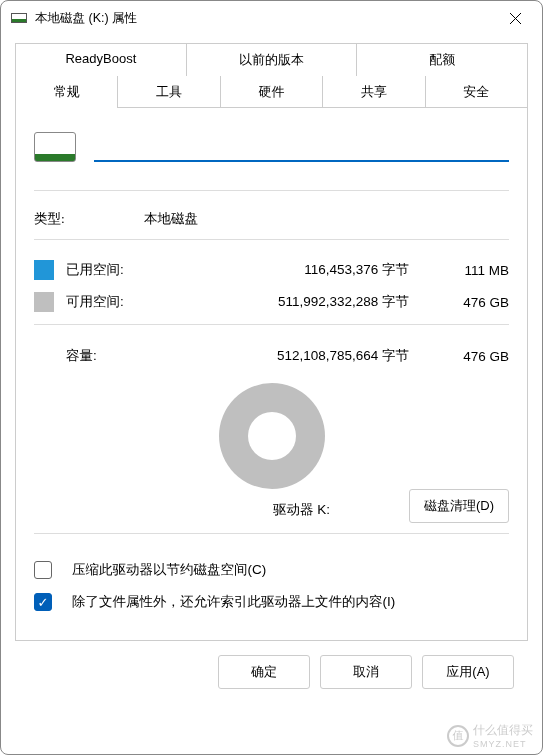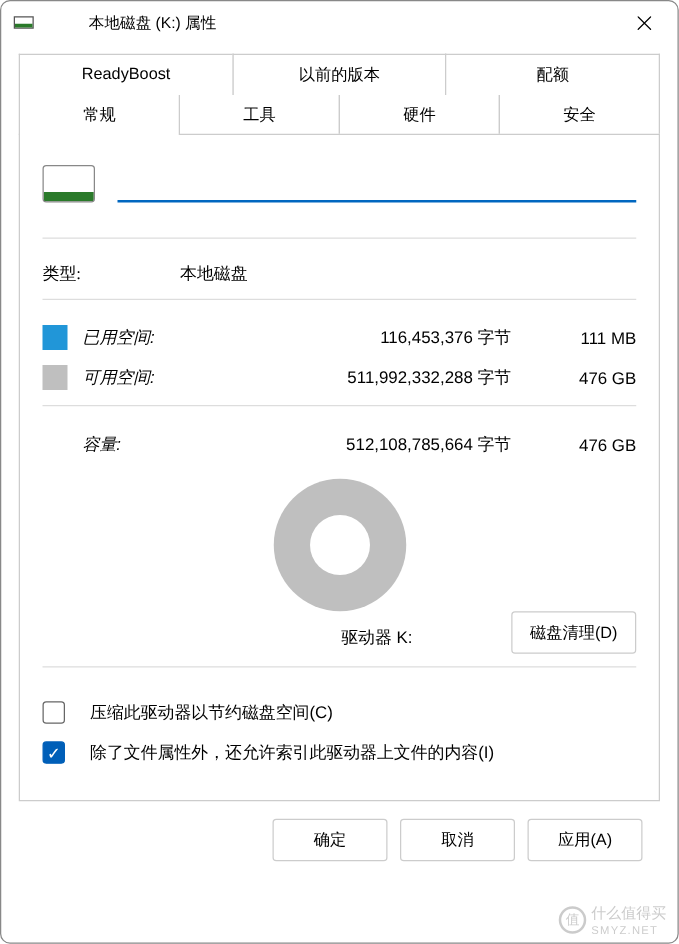--- a/index.html
+++ b/index.html
@@ -1,17 +1,17 @@
 <!DOCTYPE html>
 <html><head>
 <meta charset="utf-8">
 <style>
 * { box-sizing: border-box; margin: 0; padding: 0; font-family: "Microsoft YaHei", "Segoe UI", sans-serif; }
 body { background: #fff; width: 543px; height: 755px; overflow: hidden; border: 1px solid #888; border-radius: 8px; }
-.titlebar { height: 34px; display: flex; align-items: center; padding: 0 4px 0 10px; gap: 36px; }
+.titlebar { height: 34px; display: flex; align-items: center; padding: 0 4px 0 10px; }
 .title-icon { width: 16px; height: 10px; border: 1px solid #555; position: relative; margin-right: 8px; }
 .title-icon::after { content: ""; position: absolute; left: 0; bottom: 0; right: 0; height: 3px; background: #2a7a2a; }
 .title { font-size: 12.5px; flex: 1; }
 .close-btn { width: 46px; height: 34px; display: flex; align-items: center; justify-content: center; font-size: 15px; cursor: default; }
 
 .content { padding: 8px 14px 12px; }
 
 .tabs { position: relative; }
 .tab-row { display: flex; }
 .tab { flex: 1; text-align: center; font-size: 13px; padding: 7px 0; border: 1px solid #ccc; border-bottom: none; background: #fff; cursor: default; margin-left: -1px; }
@@ -29,21 +29,21 @@
 
 .info-row { display: flex; font-size: 13.5px; padding: 5px 0; align-items: center; }
 .info-label { width: 110px; font-family: Liberation Serif, serif; }
 .info-val { flex: 1; }
 
 .space-row { display: flex; font-size: 13.5px; padding: 6px 0; align-items: center; }
 .swatch { width: 20px; height: 20px; margin-right: 12px; }
 .sw-used { background: #2196d8; }
 .sw-free { background: #bfbfbf; }
 .sw-none { width: 20px; margin-right: 12px; }
-.space-label { width: 100px; font-style: italic; }
+.space-label { width: 100px; }
 .space-bytes { flex: 1; text-align: right; padding-right: 28px; }
 .space-hr { width: 72px; text-align: right; }
 
 .cap-sec { padding-top: 8px; }
 
 .donut-wrap { text-align: center; padding: 12px 0 6px; position: relative; }
 .donut { width: 106px; height: 106px; border-radius: 50%; background: #bfbfbf; margin: 0 auto; display: flex; align-items: center; justify-content: center; }
 .donut-hole { width: 48px; height: 48px; border-radius: 50%; background: #fff; }
 
 .drive-label-row { display: flex; align-items: center; justify-content: center; gap: 40px; padding: 6px 0 8px; position: relative; }
@@ -78,20 +78,21 @@
   <div class="tabs">
     <div class="tab-row row1">
       <div class="tab">ReadyBoost</div>
       <div class="tab">以前的版本</div>
       <div class="tab">配额</div>
     </div>
     <div class="tab-row row2">
       <div class="tab active">常规</div>
       <div class="tab">工具</div>
       <div class="tab">硬件</div>
+      <div class="tab">共享</div>
       <div class="tab">安全</div>
     </div>
 
     <div class="tab-body">
       <div class="drive-row">
         <div class="drive-icon"></div>
         <input class="name-input" type="text" value="" style="">
       </div>
       <hr>
 

